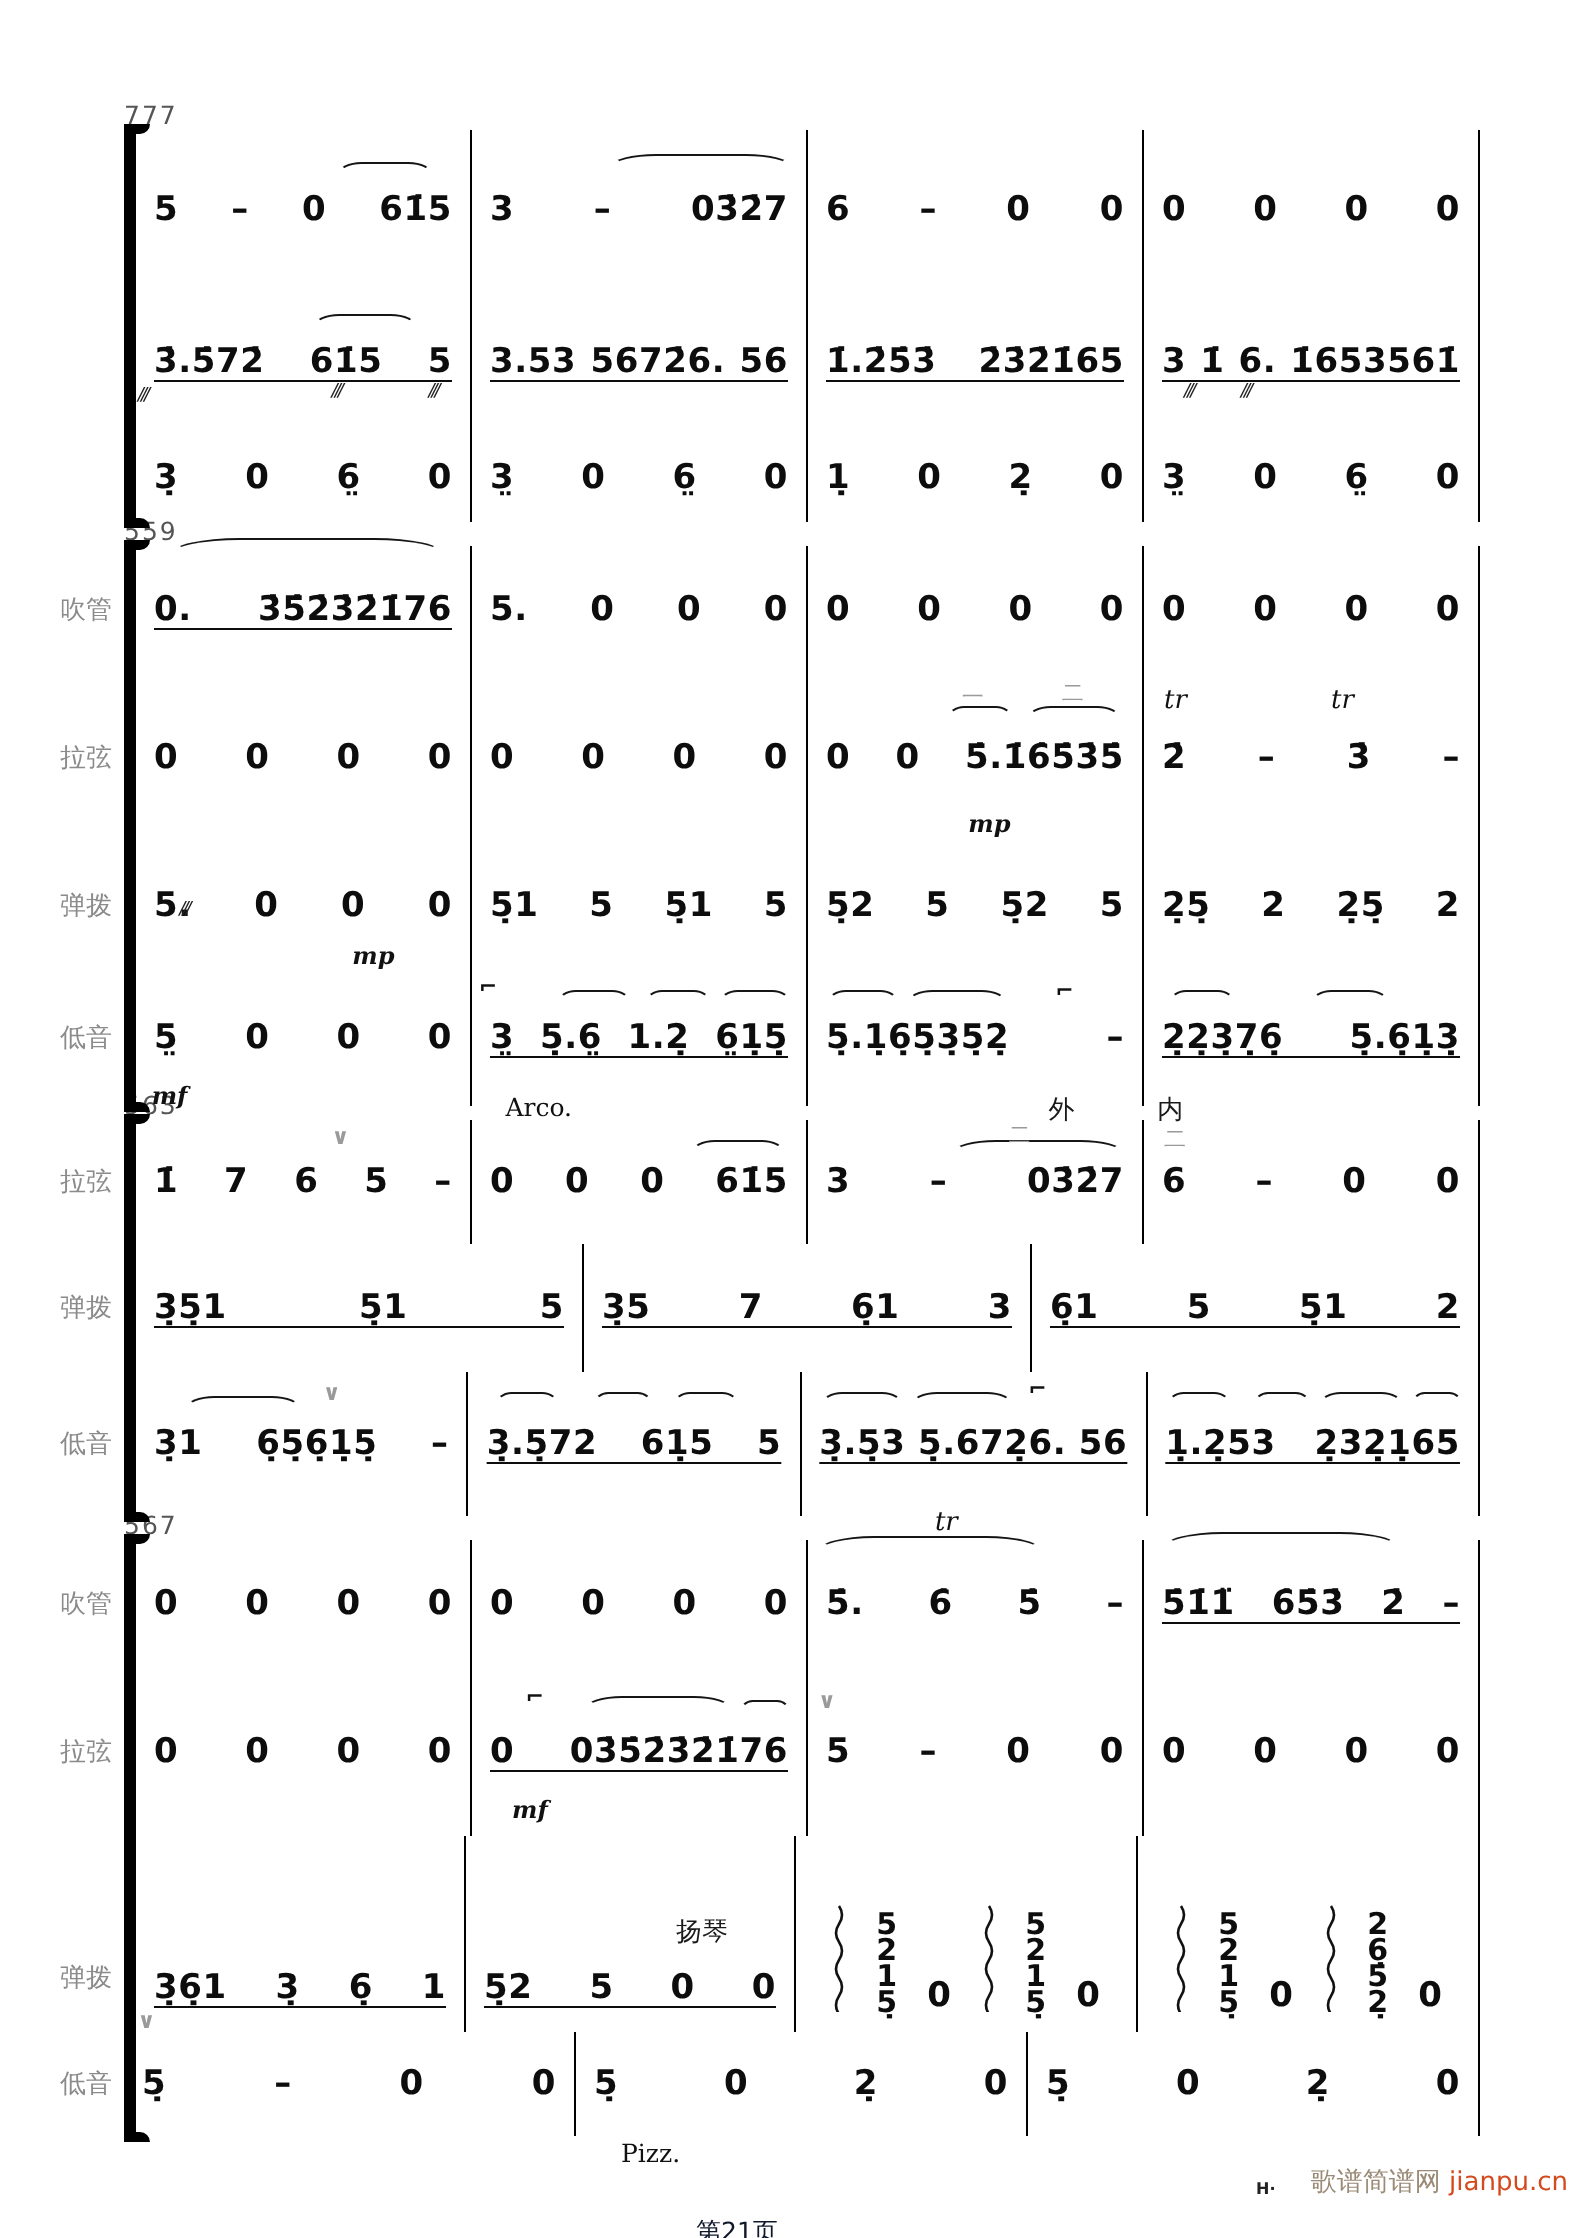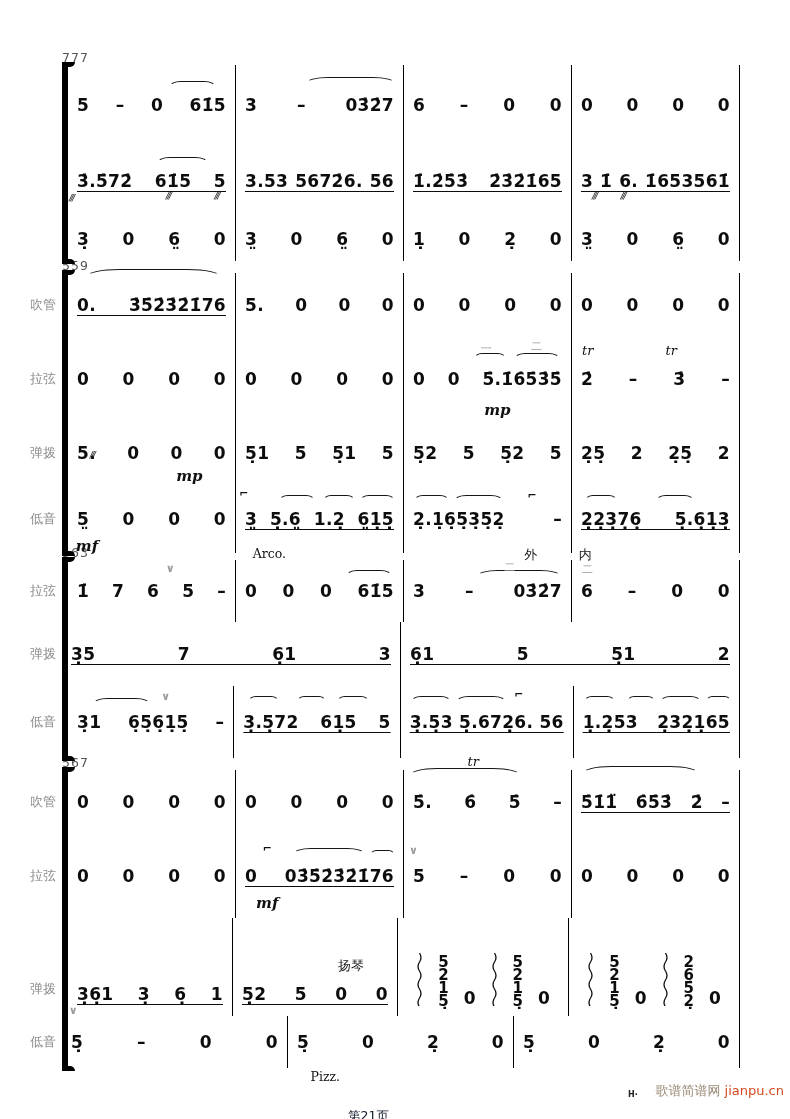--- a/index.html
+++ b/index.html
@@ -10,21 +10,21 @@
   .bracket{position:absolute;left:0;top:0;bottom:0;width:6px;background:#000;z-index:2;}
   .bracket::before{content:"";position:absolute;top:-3px;left:0;width:13px;height:5px;background:#000;border-bottom-right-radius:7px;}
   .bracket::after{content:"";position:absolute;bottom:-3px;left:0;width:13px;height:5px;background:#000;border-top-right-radius:7px;}
   .row{position:relative;display:flex;}
   .plabel{position:absolute;left:-48px;top:50%;transform:translateY(-50%);width:42px;text-align:right;font-size:13px;color:#8b8b8b;}
   .cell{flex:1;position:relative;display:flex;align-items:center;border-right:1px solid #000;}
   .cell.first{padding-left:6px;}
   .m{flex:1;text-align:justify;text-align-last:justify;padding:0 9px;font-weight:bold;font-size:17px;white-space:nowrap;letter-spacing:.3px;}
   .bm .m{text-decoration:underline;text-decoration-thickness:1.3px;text-underline-offset:4px;}
   .ann{position:absolute;font-size:12px;color:#111;white-space:nowrap;z-index:3;}
-  .dyn{font-family:"DejaVu Serif",serif;font-style:italic;font-weight:bold;font-size:15px;}
+  .dyn{font-family:"DejaVu Serif",serif;font-style:italic;font-weight:bold;font-size:12px;}
   .tr{font-family:"DejaVu Serif",serif;font-style:italic;font-size:13px;}
   .gray{color:#9a9a9a;font-size:11px;}
   .cnann{font-size:13px;color:#1a1a1a;}
   .bow{font-size:11px;font-weight:bold;}
   .ser{font-family:"DejaVu Serif",serif;font-size:12.5px;}
   .trem{font-size:9px;font-style:italic;letter-spacing:-1.5px;color:#222;}
   .slur{position:absolute;height:10px;border:1.5px solid transparent;border-top-color:#151515;border-radius:50%/100% ;z-index:1;}
   .chordcell{justify-content:space-evenly;align-items:flex-end;padding:0 3px 8px 3px;}
   .stack{display:flex;flex-direction:column;align-items:center;line-height:13px;font-weight:bold;font-size:15px;}
   .rest0{font-weight:bold;font-size:17px;}
@@ -164,21 +164,21 @@
       </div>
       <div class="cell bm">
         <span class="m">3̤ 5̣.6̤ 1.2̣ 6̤1̣5̣</span>
         <span class="ann bow" style="left:2%;top:2px">⌐</span>
         <span class="ann ser" style="left:10%;bottom:-8px">Arco.</span>
         <div class="slur" style="left:26%;width:20%;top:10px"></div>
         <div class="slur" style="left:52%;width:18%;top:10px"></div>
         <div class="slur" style="left:74%;width:20%;top:10px"></div>
       </div>
       <div class="cell">
-        <span class="m">2̣.1̣6̣5̣3̣5̣2̣ –</span>
+        <span class="m">5̣.1̣6̣5̣3̣5̣2̣ –</span>
         <span class="ann bow" style="left:74%;top:4px">⌐</span>
         <div class="slur" style="left:6%;width:20%;top:10px"></div>
         <div class="slur" style="left:30%;width:28%;top:10px"></div>
       </div>
       <div class="cell bm">
         <span class="m">2̣2̣3̣7̣6̣ 5̣.6̣1̣3̣</span>
         <div class="slur" style="left:8%;width:18%;top:10px"></div>
         <div class="slur" style="left:50%;width:22%;top:10px"></div>
       </div>
     </div>
@@ -206,20 +206,23 @@
         <div class="slur" style="left:44%;right:6%;top:10px"></div>
       </div>
       <div class="cell">
         <span class="m">6 – 0 0</span>
         <span class="ann cnann" style="left:4%;top:-14px">内</span>
         <span class="ann gray" style="left:6%;top:2px">二</span>
       </div>
     </div>
     <div class="row" style="height:64px">
       <span class="plabel">弹拨</span>
+      <div class="cell first bm">
+          <span class="m">3̣5̣1 5̣1 5</span>
+        </div>
       <div class="cell bm">
           <span class="m">3̣5 7 6̣1 3</span>
         </div>
       <div class="cell bm">
           <span class="m">6̣1 5 5̣1 2</span>
         </div>
     </div>
     <div class="row" style="height:72px">
       <span class="plabel">低音</span>
       <div class="cell first">

